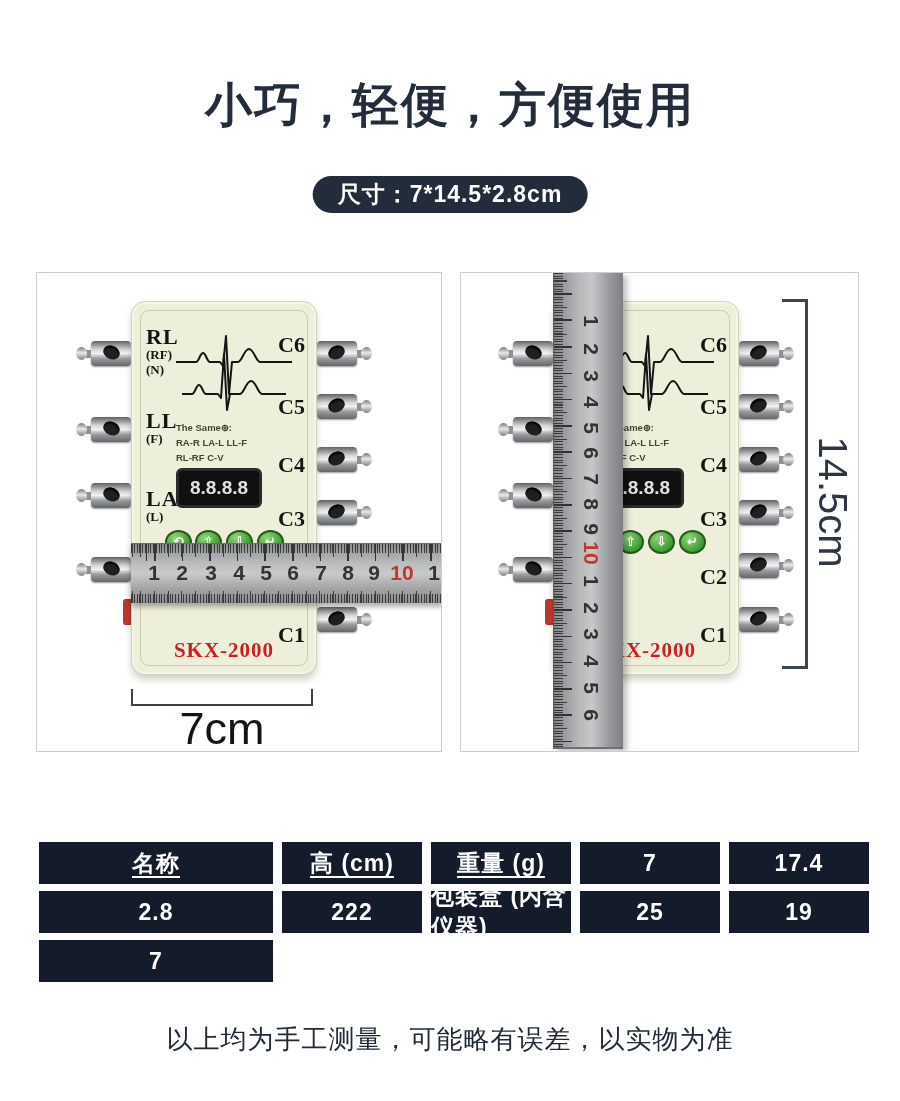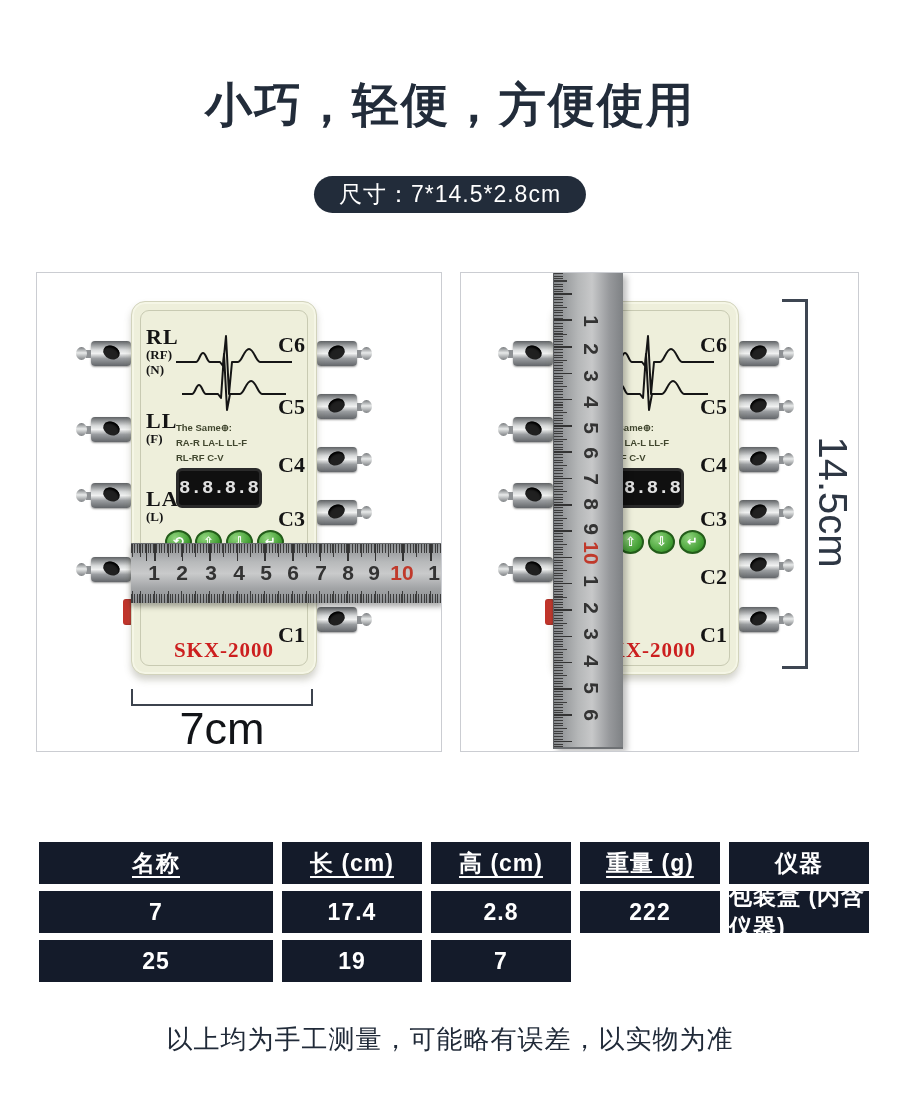--- a/index.html
+++ b/index.html
@@ -2,41 +2,41 @@
 <html><head>
 <meta charset="utf-8">
 <style>
   html,body{margin:0;padding:0;background:#fff;}
   .canvas{position:relative;width:900px;height:1101px;background:#ffffff;overflow:hidden;
           font-family:"Liberation Sans","DejaVu Sans",sans-serif;}
   
   .title{position:absolute;left:0;right:0;top:74px;text-align:center;font-size:47px;font-weight:bold;
          color:#222c3a;letter-spacing:2px;}
   .badge{position:absolute;top:176px;left:50%;transform:translateX(-50%);background:#222c3a;color:#fff;
-         font-size:23px;font-weight:normal;height:37px;line-height:37px;padding:0 25px;border-radius:19px;
+         font-size:23px;font-weight:bold;height:37px;line-height:37px;padding:0 25px;border-radius:19px;
          letter-spacing:1px;white-space:nowrap;}
   
   .panel{position:absolute;top:272px;height:478px;background:#fff;border:1px solid #cbcdd2;overflow:hidden;}
   #panel-left{left:36px;width:404px;}
   #panel-right{left:460px;width:397px;}
   
   .device{position:absolute;top:28px;width:184px;height:372px;background:#eeefdb;border:1px solid #d2d3bc;
           border-radius:14px;box-shadow:0 5px 7px rgba(110,110,85,.30), inset 0 0 0 2px #f5f6e6;z-index:2;}
   .device-inner{position:absolute;left:8px;top:8px;right:8px;bottom:8px;border:1px solid #c8cab2;border-radius:9px;}
   .lead{position:absolute;width:60px;font-family:"Liberation Serif","DejaVu Serif",serif;color:#141414;}
   .lead-main{font-size:22px;font-weight:bold;line-height:21px;letter-spacing:1px;}
   .lead-sub{font-size:13px;font-weight:bold;line-height:15px;}
   .clabel{position:absolute;left:146px;width:40px;font-family:"Liberation Serif","DejaVu Serif",serif;
           font-size:22px;font-weight:bold;color:#141414;}
   .ecg{position:absolute;left:42px;top:30px;width:120px;height:82px;}
   .info{position:absolute;left:44px;top:118px;width:120px;font-family:Liberation Sans, sans-serif;
         font-size:9.5px;font-weight:bold;line-height:15px;color:#41472f;white-space:nowrap;}
   .display{position:absolute;left:44px;top:166px;width:86px;height:40px;background:#101010;border:3px solid #2a2a2a;
            border-radius:6px;box-sizing:border-box;text-align:center;}
-  .display span{font-family:Liberation Mono, monospace;font-size:19px;font-weight:bold;
+  .display span{font-family:Liberation Sans, sans-serif;font-size:19px;font-weight:bold;
                 color:#e2e2e2;line-height:34px;letter-spacing:0px;}
   .gbtn{position:absolute;top:228px;width:27px;height:24px;border-radius:50%;
         background:radial-gradient(circle at 35% 30%, #90d47d, #3f9c31 70%, #2f7d24);
         border:2px solid #235c1a;box-sizing:border-box;text-align:center;z-index:3;}
   .gbtn span{font-family:"DejaVu Sans",sans-serif;font-size:13px;line-height:19px;color:#fff;font-weight:bold;}
   .model{position:absolute;left:0;right:0;top:336px;text-align:center;
          font-family:"Liberation Serif","DejaVu Serif",serif;font-size:21px;font-weight:bold;
          color:#cc1f1f;letter-spacing:1px;}
   .redbtn{position:absolute;width:10px;height:26px;background:#c2342b;border-radius:3px;z-index:1;
           box-shadow:inset -2px 0 2px rgba(0,0,0,.35);}
@@ -359,24 +359,22 @@
       <span class="vnum" style="top:403px;">5</span>
       <span class="vnum" style="top:430px;">6</span>
     </div>
 
     <div class="bracket-145"></div>
     <div class="dim-145">14.5cm</div>
   </div>
 
   <div class="spec-table">
     <div class="cell hdr">名称</div>
-    <div class="cell hdr">长 (cm)</div>
     <div class="cell hdr">高 (cm)</div>
     <div class="cell hdr">重量 (g)</div>
-    <div class="cell">仪器</div>
     <div class="cell">7</div>
     <div class="cell">17.4</div>
     <div class="cell">2.8</div>
     <div class="cell">222</div>
     <div class="cell">包装盒 (内含仪器)</div>
     <div class="cell">25</div>
     <div class="cell">19</div>
     <div class="cell">7</div>
   </div>
 

